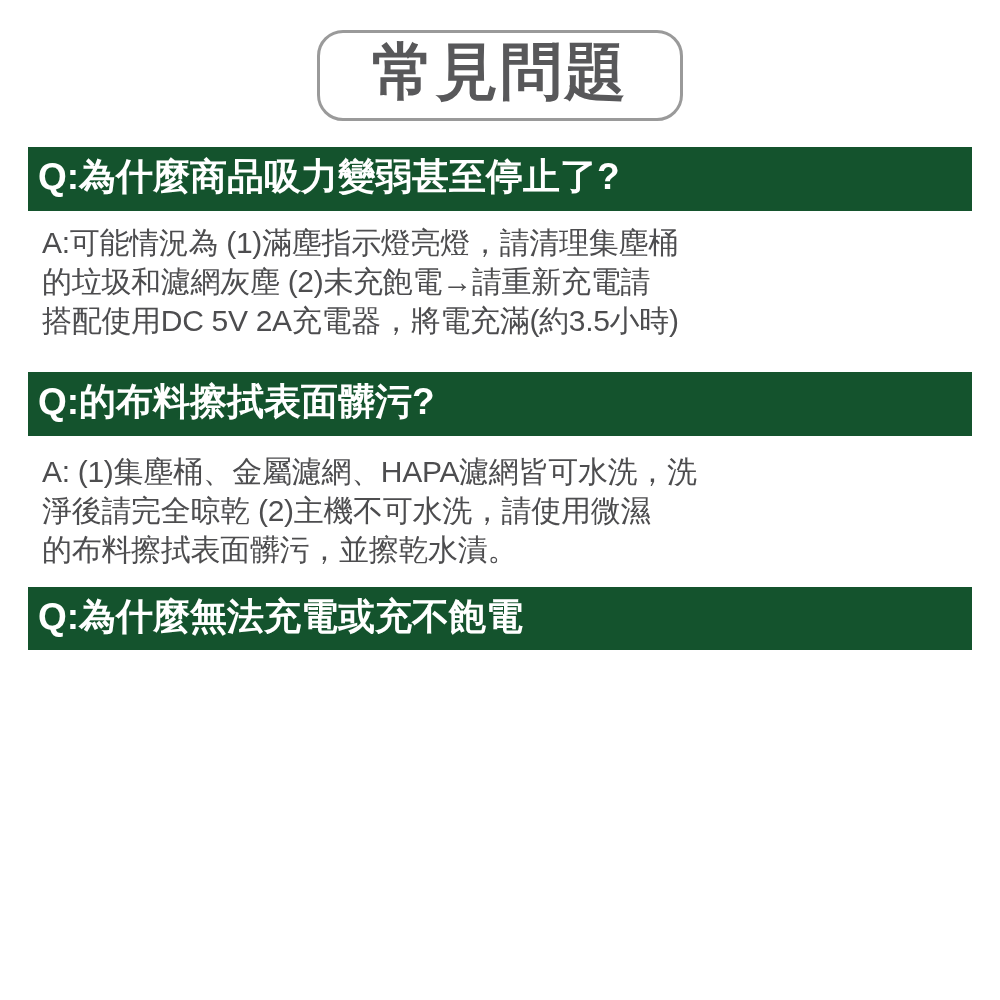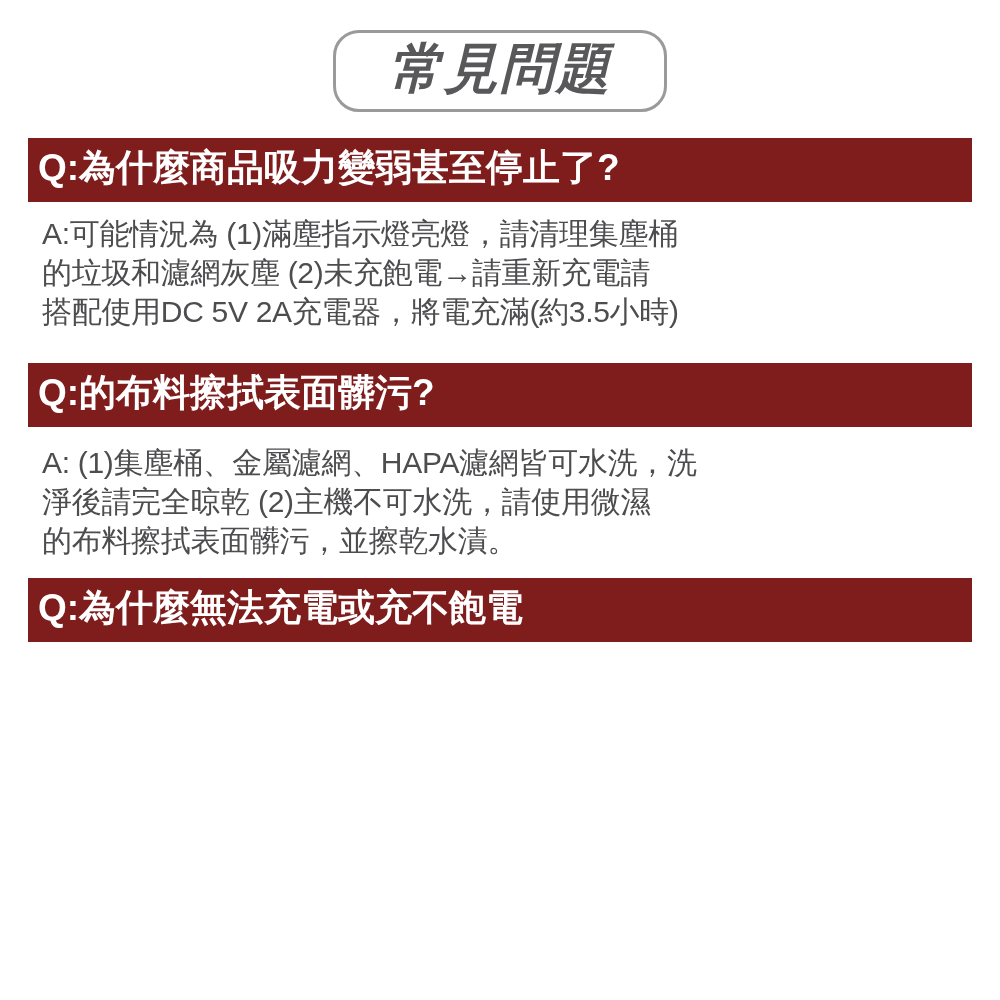--- a/index.html
+++ b/index.html
@@ -25,39 +25,38 @@
     justify-content: center;
     padding-top: 30px;
   }
   .title-box {
     border: 3px solid #9a9a9a;
     border-radius: 26px;
     padding: 6px 52px 12px 52px;
     display: inline-block;
   }
   .title-text {
-    font-size: 54px;
+    font-size: 62px;
     font-weight: bold;
     color: #58585a;
     letter-spacing: 2px;
     line-height: 1.08;
     white-space: nowrap;
-    font-style: italic;
   }
 
   
   .faq-list {
     margin-top: 26px;
     padding: 0 28px;
   }
   .faq-item { margin-bottom: 18px; }
   .faq-item:last-child { margin-bottom: 0; }
 
   .question {
-    background: #7f1d1d;
+    background: #14532d;
     color: #ffffff;
     font-size: 37px;
     font-weight: bold;
     line-height: 1.32;
     padding: 6px 10px 9px 10px;
     letter-spacing: 0px;
     white-space: nowrap;
     overflow: hidden;
   }
 

